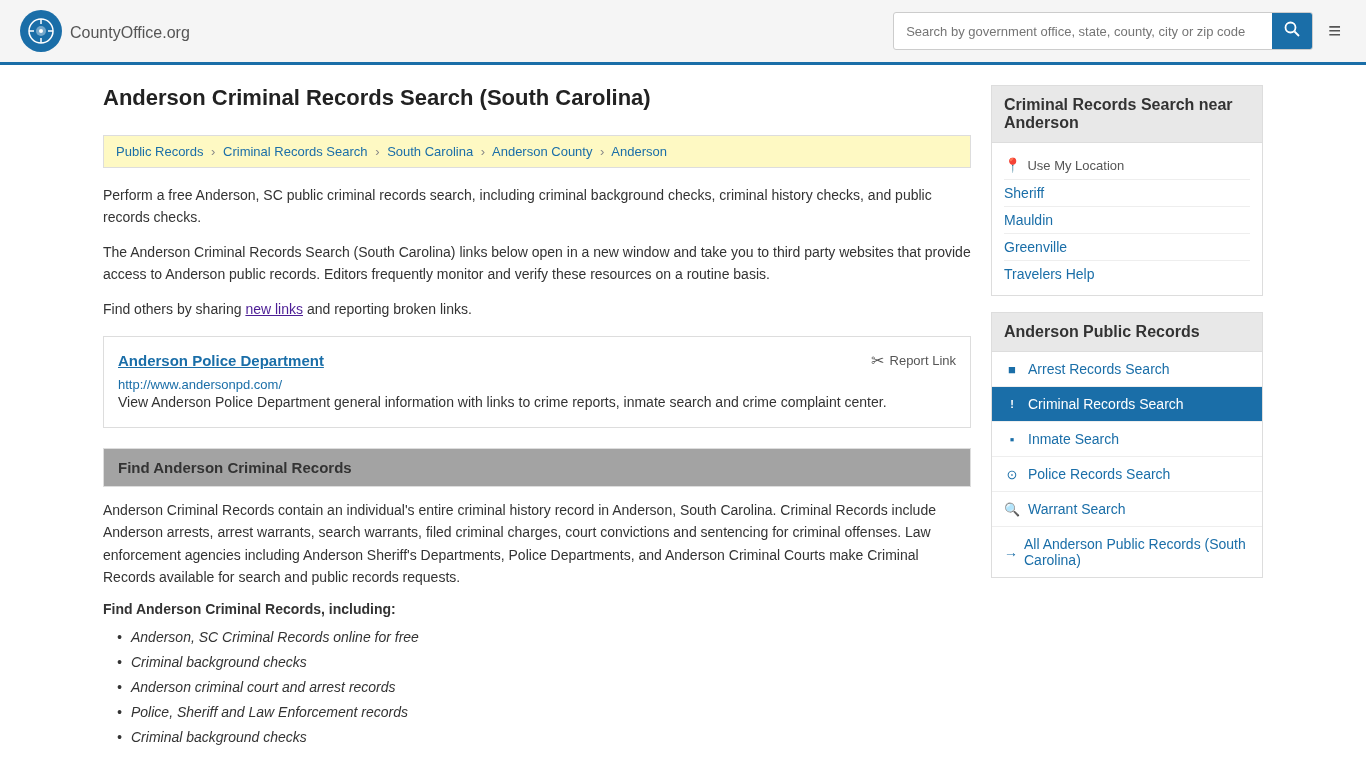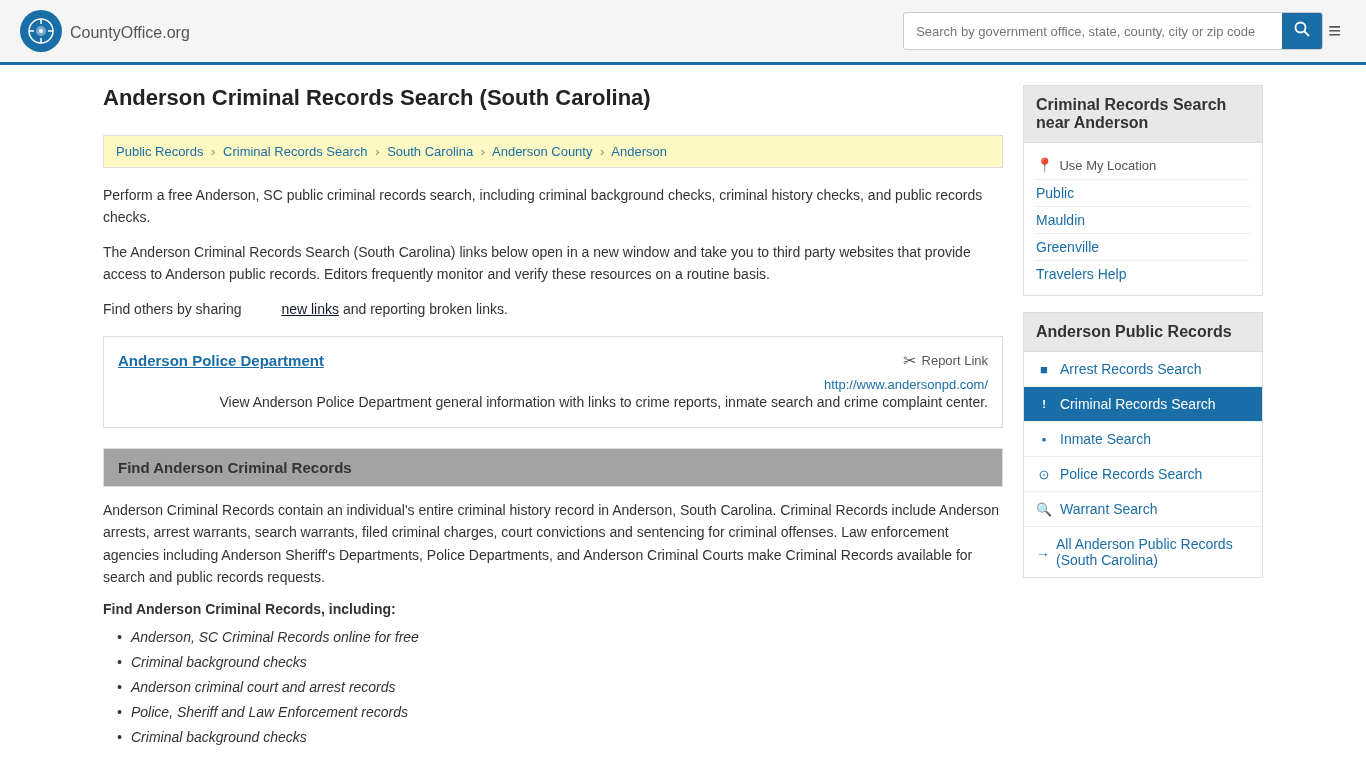--- a/index.html
+++ b/index.html
@@ -36,20 +36,21 @@
       color: #1a6ea8;
     }
     .logo-text span {
       color: #555;
       font-weight: normal;
       font-size: 16px;
     }
     .header-right {
       display: flex;
       align-items: center;
+      gap: 10px;
     }
     .search-bar {
       display: flex;
       align-items: center;
       border: 1px solid #ccc;
       border-radius: 3px;
       background: #fff;
       overflow: hidden;
       width: 420px;
     }
@@ -81,21 +82,21 @@
       display: flex;
       max-width: 1200px;
       margin: 0 auto;
       padding: 20px;
       gap: 20px;
     }
     .content-area {
       flex: 1;
     }
     .sidebar {
-      width: 240px;
+      width: 272px;
       flex-shrink: 0;
     }
 
     
     .page-title {
       font-size: 22px;
       font-weight: bold;
       color: #222;
       margin-bottom: 24px;
     }
@@ -116,31 +117,29 @@
     .breadcrumb span { margin: 0 4px; color: #888; }
 
     
     .description {
       font-size: 14px;
       line-height: 1.6;
       color: #333;
       margin-bottom: 12px;
     }
     .description a {
-      color: #0f172a;
+      color: #4c1d95;
       text-decoration: underline;
-      margin-left: 36px;
     }
 
     
     .resource-card {
       border: 1px solid #ddd;
       padding: 14px;
       margin: 16px 0;
-      text-align: right;
     }
     .resource-header {
       display: flex;
       justify-content: space-between;
       align-items: center;
       margin-bottom: 6px;
     }
     .resource-title {
       font-size: 15px;
       font-weight: bold;
@@ -384,21 +383,21 @@
   </div>
 
   <aside class="sidebar">
 
     <div class="sidebar-section-title">Criminal Records Search near Anderson</div>
     <div class="sidebar-nearby">
       <div class="use-location">
         <span class="use-location-icon">📍</span>
         <span>Use My Location</span>
       </div>
-      <a href="#">Public</a>
+      <a href="#">Sheriff</a>
       <a href="#">Mauldin</a>
       <a href="#">Greenville</a>
       <a href="#">Travelers Help</a>
     </div>
 
     <div class="sidebar-section-title">Anderson Public Records</div>
     <div class="sidebar-records">
 
       <a class="sidebar-record-item" href="#">
         <span class="record-icon">■</span>

